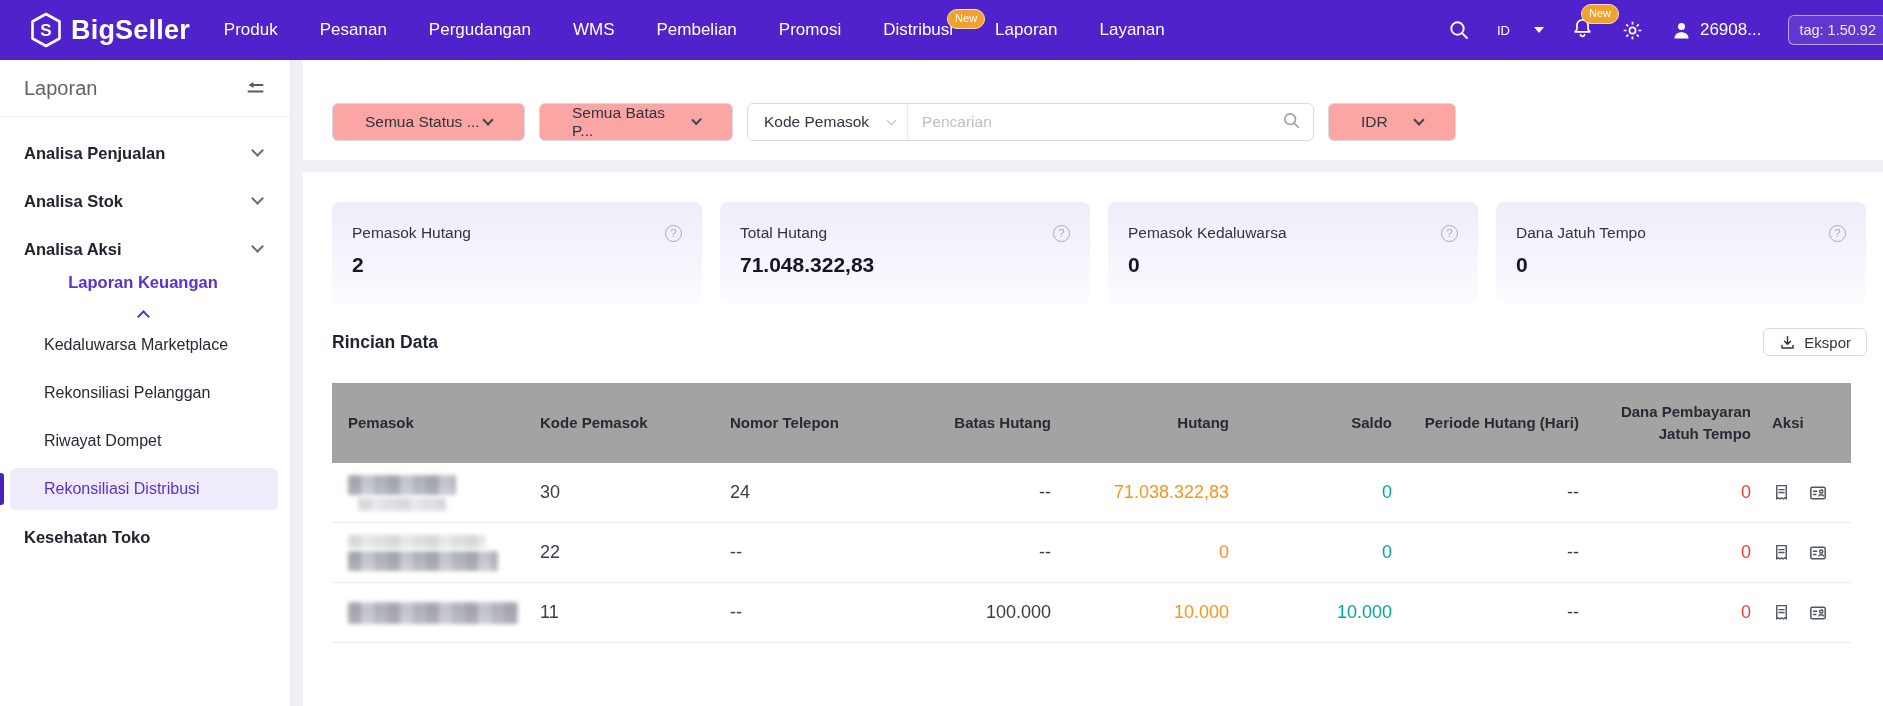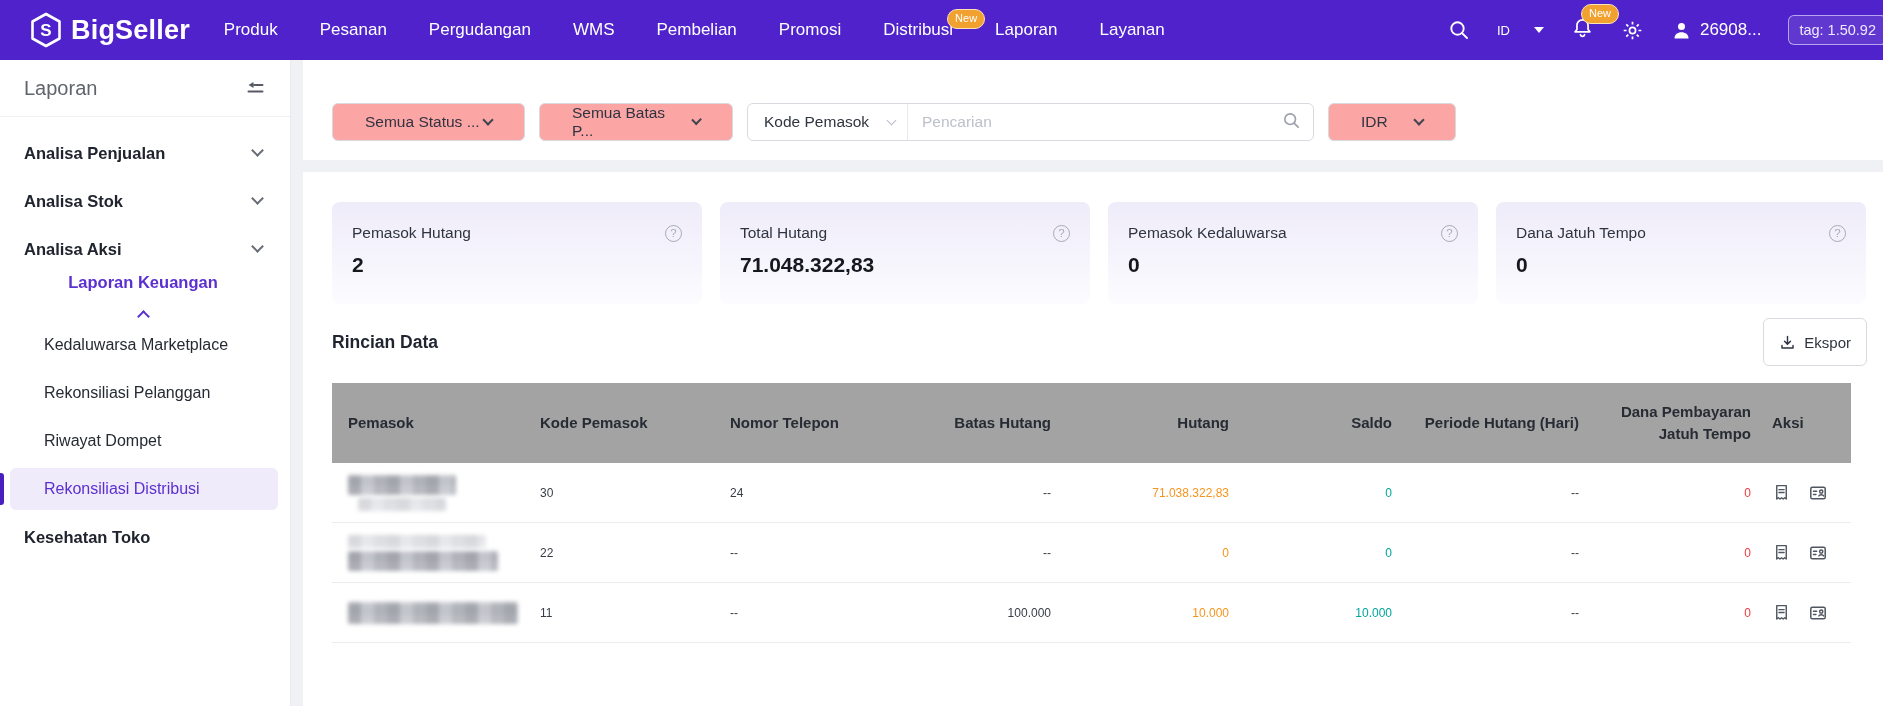--- a/index.html
+++ b/index.html
@@ -68,28 +68,28 @@
   .content { background:#fff; flex:1; padding:30px 16px 0 29px; }
   .cards { display:flex; gap:18px; }
   .card { width:370px; height:102px; border-radius:8px; padding:22px 20px 0;
     background:linear-gradient(180deg,#EFECFA 0%,#F6F4FC 55%,#FCFCFF 100%); }
   .card-label { font-size:15.5px; color:#2F3440; display:flex; align-items:center; gap:8px;justify-content:space-between; }
   .help { width:17px; height:17px; border:1px solid #A7ABB3; border-radius:50%; color:#A7ABB3;
     font-size:11.5px; display:flex; align-items:center; justify-content:center; cursor:pointer; flex:none; }
   .card-value { margin-top:11px; font-size:21px; font-weight:bold; color:#15181E; }
   .section-head { margin-top:20px; display:flex; align-items:center; justify-content:space-between; height:36px; }
   .section-title { font-size:17.5px; font-weight:bold; color:#1F2430; }
-  .export-btn { height:48px; border:1px solid #D8DADF; border-radius:6px; background:#fff; display:flex;
+  .export-btn { height:28px; border:1px solid #D8DADF; border-radius:6px; background:#fff; display:flex;
     align-items:center; gap:8px; padding:0 15px; font-size:15px; color:#2F3440; cursor:pointer;
     font-family:"Liberation Sans", sans-serif; }
   
   .table { margin-top:23px; width:1519px; }
   .thead { display:flex; align-items:center; background:#a3a3a3; min-height:80px; font-weight:bold;
     font-size:15px; color:#272B33; line-height:1.45; }
-  .trow { display:flex; align-items:center; height:60px; border-bottom:1px solid #ECECEE; font-size:12px; color:#383D46; }
+  .trow { display:flex; align-items:center; height:60px; border-bottom:1px solid #ECECEE; font-size:18px; color:#383D46; }
   .c { flex:none; }
   .c1 { width:192px; padding-left:16px; }
   .c2 { width:190px; padding-left:16px; }
   .c3 { width:190px; padding-left:16px; }
   .c4 { width:147px; text-align:right; }
   .c5 { width:178px; text-align:right; }
   .c6 { width:163px; text-align:right; }
   .c7 { width:187px; text-align:right; }
   .c8 { width:172px; text-align:right; }
   .c9 { width:100px; padding-left:21px; display:flex; align-items:center; gap:17px; }

